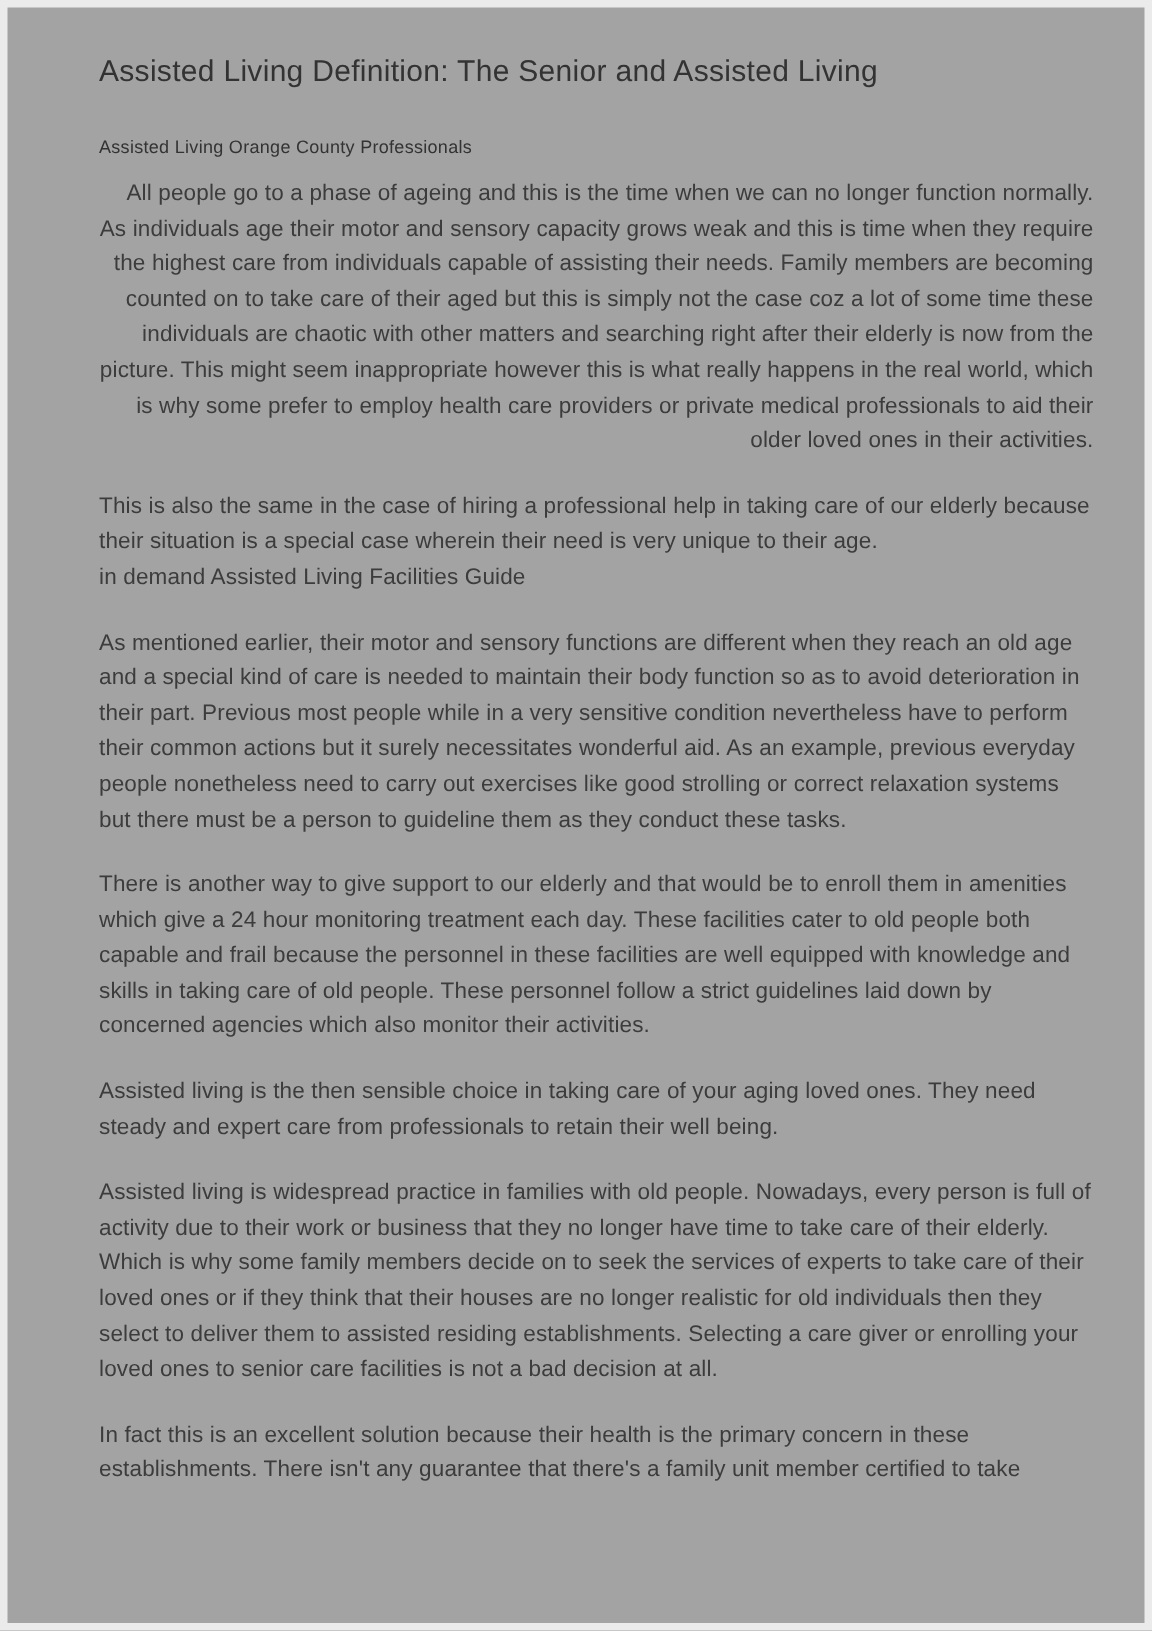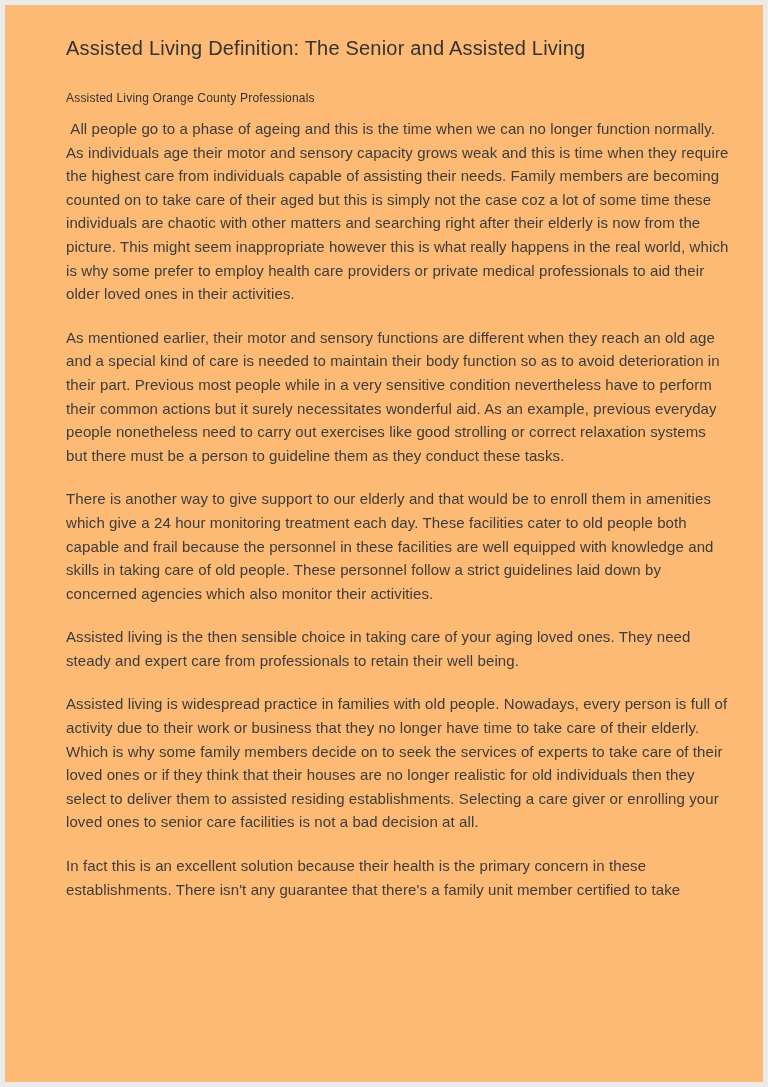--- a/index.html
+++ b/index.html
@@ -12,21 +12,21 @@
     background: #ebebeb;
     font-family: "Liberation Sans", "DejaVu Sans", sans-serif;
     position: relative;
   }
   .page {
     position: absolute;
     top: 5px;
     left: 5px;
     right: 5px;
     bottom: 5px;
-    background: #fdba74;
+    background: #a3a3a3;
     box-sizing: border-box;
     padding: 31px 34px 30px 61px;
     overflow: hidden;
   }
   h1.doc-title {
     font-size: 20px;
     font-weight: 400;
     color: #333333;
     margin: 0;
     line-height: 24px;
@@ -43,20 +43,21 @@
   p.body-para {
     font-size: 15px;
     line-height: 23.6px;
     color: #3c3c3c;
     margin: 20px 0 0 0;
     white-space: pre-wrap;
     letter-spacing: 0.1px;
   }
   p.body-para.first {
     margin-top: 7px;
+    text-align: right;
   }
   .para-block {
     margin: 20px 0 0 0;
   }
   .para-block p.body-para {
     margin: 0;
   }
   .inline-line {
     font-size: 15px;
     line-height: 23.6px;
@@ -76,20 +77,24 @@
 <body>
 
 <div class="page">
 
   <h1 class="doc-title">Assisted Living Definition: The Senior and Assisted Living</h1>
 
   <h2 class="doc-subtitle">Assisted Living Orange County Professionals</h2>
 
   <p class="body-para first"> All people go to a phase of ageing and this is the time when we can no longer function normally. As individuals age their motor and sensory capacity grows weak and this is time when they require the highest care from individuals capable of assisting their needs. Family members are becoming counted on to take care of their aged but this is simply not the case coz a lot of some time these individuals are chaotic with other matters and searching right after their elderly is now from the picture. This might seem inappropriate however this is what really happens in the real world, which is why some prefer to employ health care providers or private medical professionals to aid their older loved ones in their activities.</p>
 
+  <div class="para-block">
+    <p class="body-para">This is also the same in the case of hiring a professional help in taking care of our elderly because their situation is a special case wherein their need is very unique to their age.</p>
+    <span class="inline-line">in demand Assisted Living Facilities Guide</span>
+  </div>
 
   <p class="body-para">As mentioned earlier, their motor and sensory functions are different when they reach an old age and a special kind of care is needed to maintain their body function so as to avoid deterioration in their part. Previous most people while in a very sensitive condition nevertheless have to perform their common actions but it surely necessitates wonderful aid. As an example, previous everyday people nonetheless need to carry out exercises like good strolling or correct relaxation systems but there must be a person to guideline them as they conduct these tasks.</p>
 
   <div class="para-block">
     <p class="body-para">There is another way to give support to our elderly and that would be to enroll them in amenities which give a 24 hour monitoring treatment each day. These facilities cater to old people both capable and frail because the personnel in these facilities are well equipped with knowledge and skills in taking care of old people. These personnel follow a strict guidelines laid down by concerned agencies which also monitor their activities.</p>
   </div>
 
   <p class="body-para">Assisted living is the then sensible choice in taking care of your aging loved ones. They need steady and expert care from professionals to retain their well being.</p>
 
   <p class="body-para">Assisted living is widespread practice in families with old people. Nowadays, every person is full of activity due to their work or business that they no longer have time to take care of their elderly. Which is why some family members decide on to seek the services of experts to take care of their loved ones or if they think that their houses are no longer realistic for old individuals then they select to deliver them to assisted residing establishments. Selecting a care giver or enrolling your loved ones to senior care facilities is not a bad decision at all.</p>

